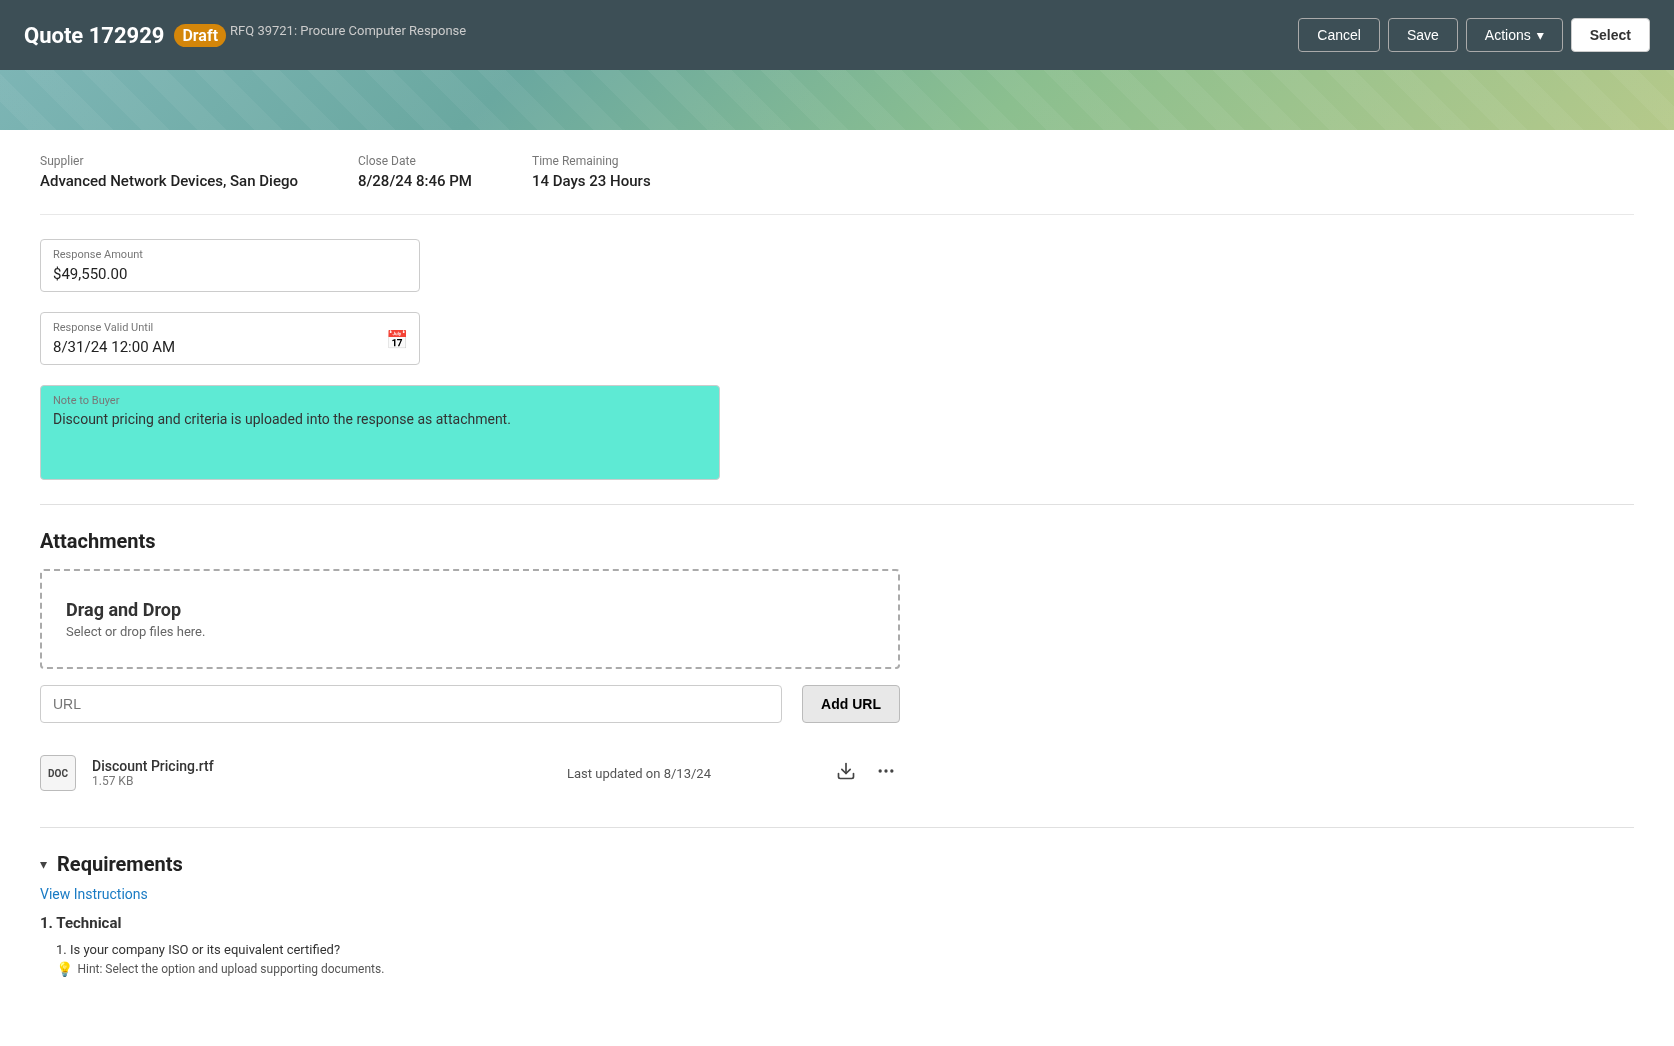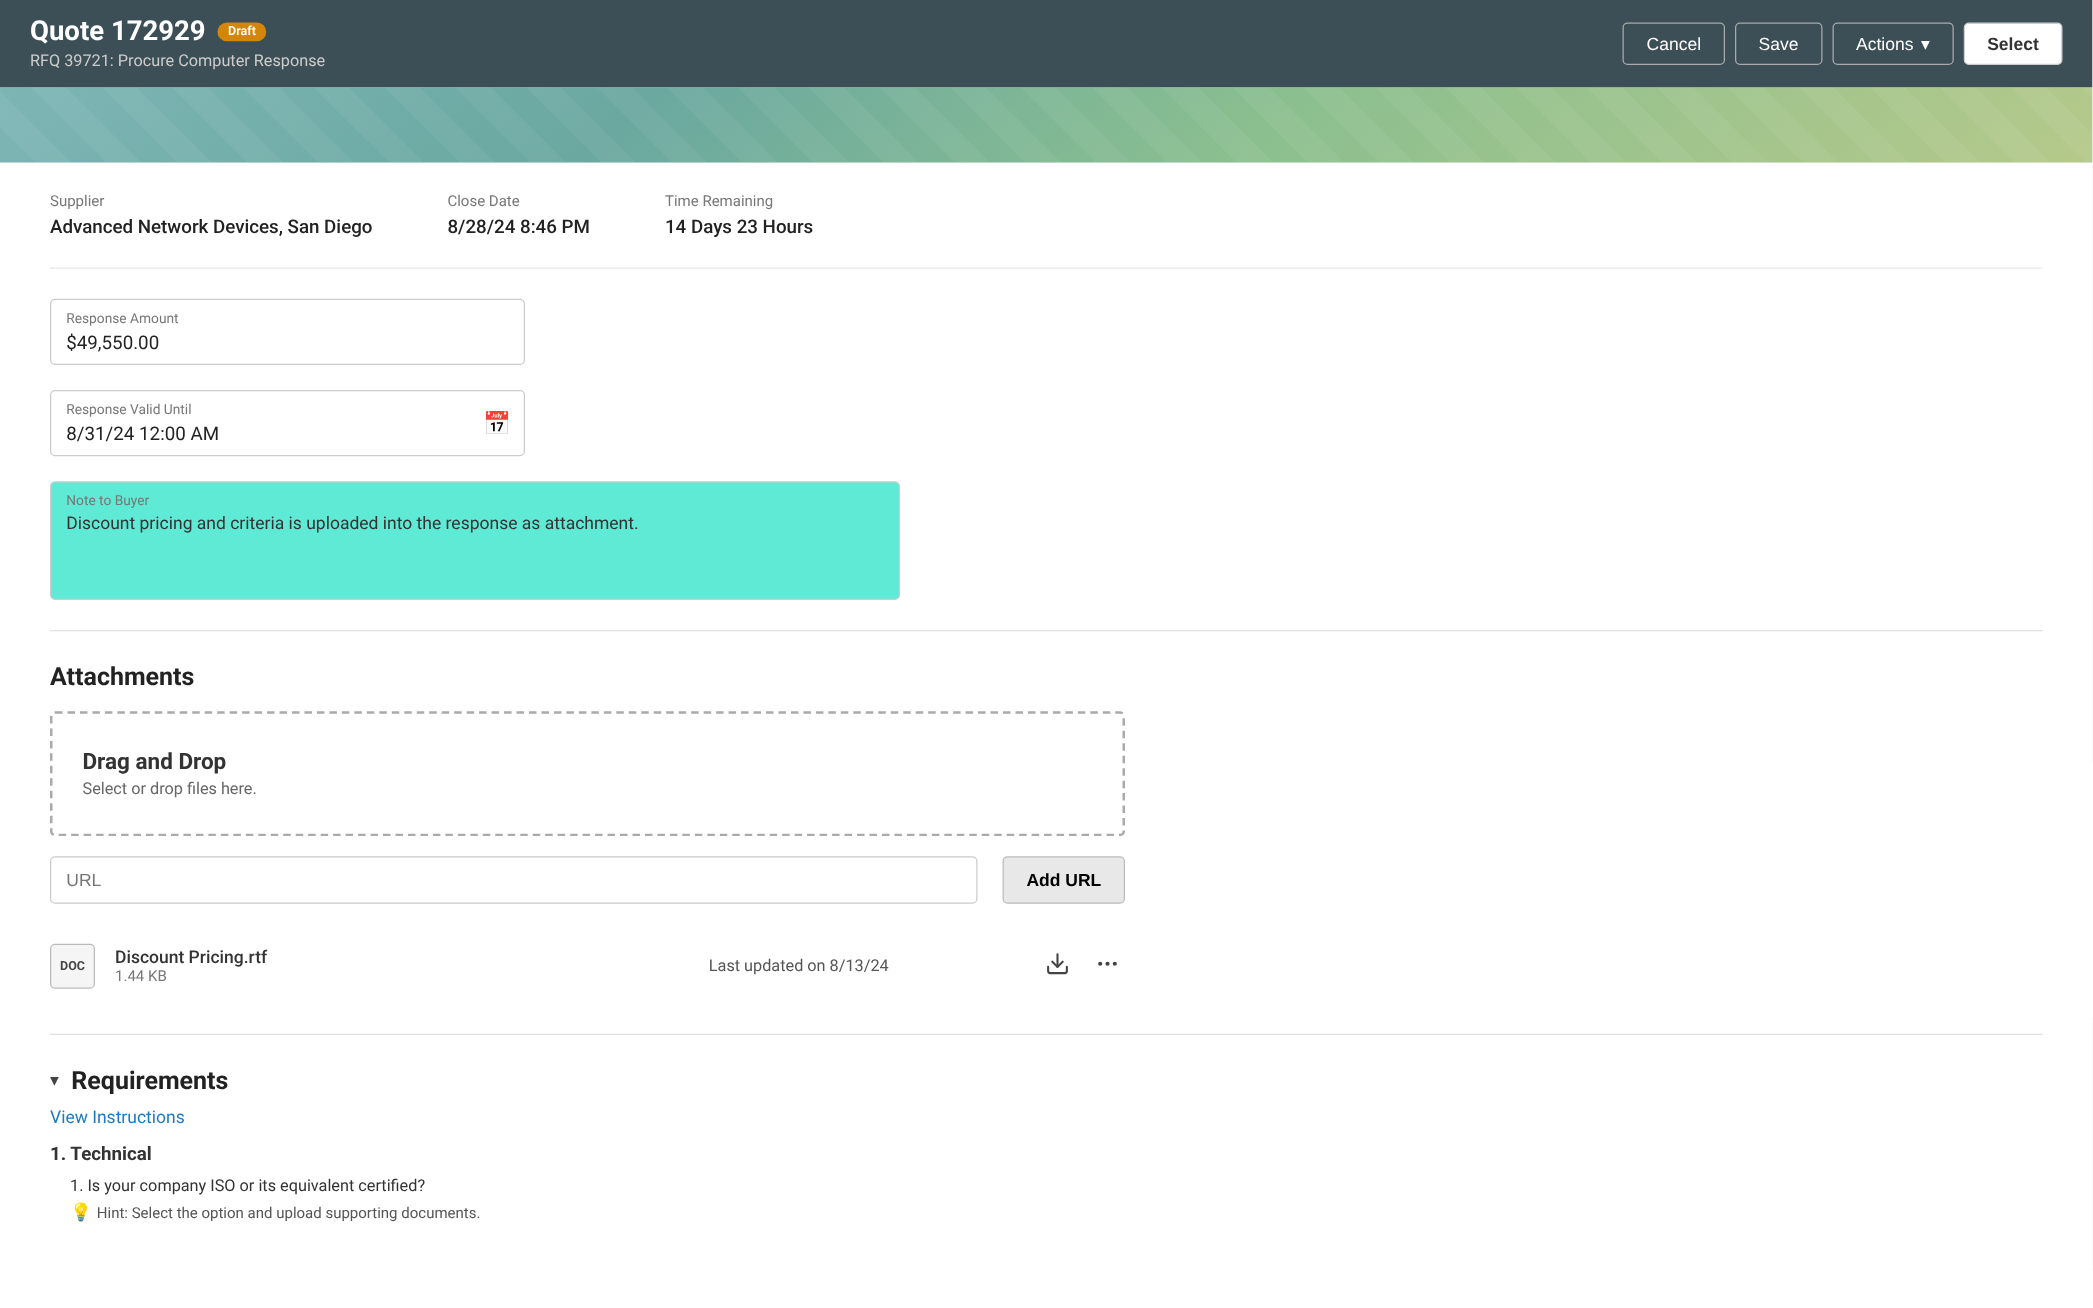--- a/index.html
+++ b/index.html
@@ -8,26 +8,26 @@
     
     .header {
       background: #3d4f56;
       color: white;
       padding: 0 24px;
       height: 70px;
       display: flex;
       align-items: center;
       justify-content: space-between;
     }
-    .header-left { display: flex; flex-direction: column; gap: 4px; }
+    .header-left { display: flex; gap: 4px; }
     .header-title { display: flex; align-items: center; gap: 10px; font-size: 22px; font-weight: 700; }
     .draft-badge {
       background: #d4860a;
       color: white;
-      font-size: 10px;
+      font-size: 16px;
       font-weight: 600;
       padding: 2px 8px;
       border-radius: 12px;
     }
     .header-subtitle { font-size: 13px; color: #ccc; }
     .header-actions { display: flex; gap: 8px; align-items: center; }
     .btn {
       padding: 8px 18px;
       border-radius: 4px;
       font-size: 14px;
@@ -325,21 +325,21 @@
 
     <div class="url-row">
       <input class="url-input" type="text" placeholder="URL" style="">
       <button class="btn-add-url">Add URL</button>
     </div>
 
     <div class="file-row">
       <div class="file-icon">DOC</div>
       <div class="file-info">
         <div class="file-name">Discount Pricing.rtf</div>
-        <div class="file-size">1.44 KB</div>
+        <div class="file-size">1.57 KB</div>
       </div>
       <div class="file-updated">Last updated on 8/13/24</div>
       <div class="file-actions">
         <button class="file-action-btn" title="Download">
           <svg width="20" height="20" viewBox="0 0 24 24" fill="none" stroke="currentColor" stroke-width="2" stroke-linecap="round" stroke-linejoin="round">
             <path d="M21 15v4a2 2 0 0 1-2 2H5a2 2 0 0 1-2-2v-4"></path>
             <polyline points="7 10 12 15 17 10"></polyline>
             <line x1="12" y1="15" x2="12" y2="3"></line>
           </svg>
         </button>

